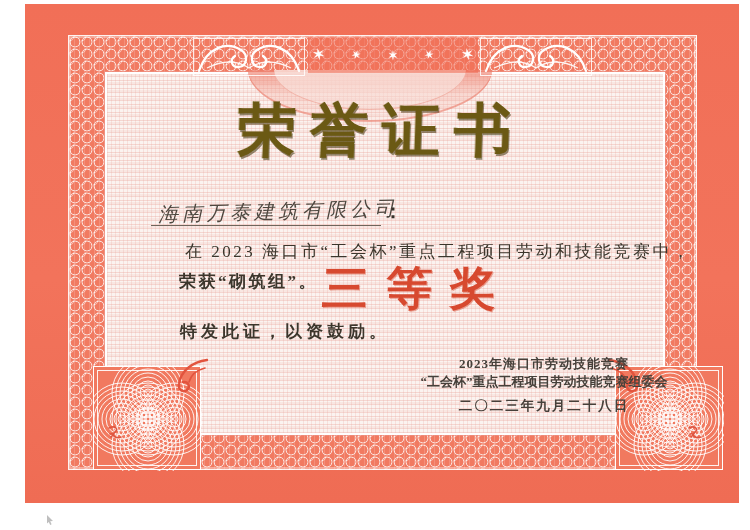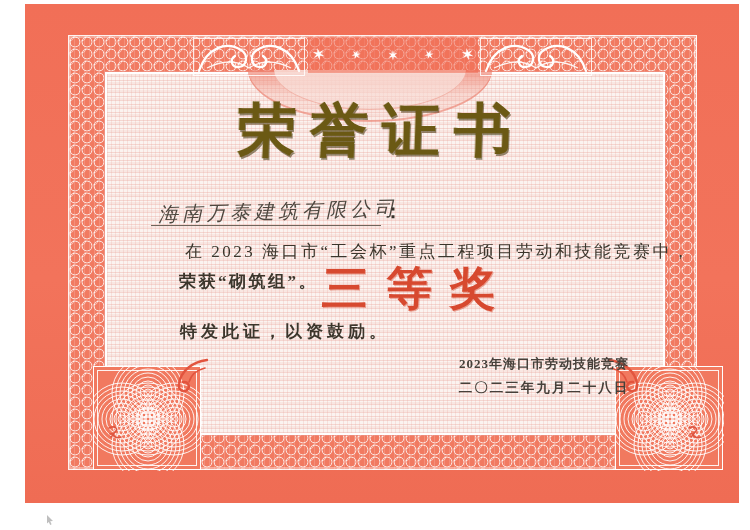--- a/index.html
+++ b/index.html
@@ -96,21 +96,21 @@
            letter-spacing:2.5px; color:#3c362c;margin-left:24px; }
   .award { left:297px; top:254px; font-size:46px; font-weight:bold;
            letter-spacing:18px; color:#d7492f; transform:skewX(-3deg);
            text-shadow:1px 1px 0 rgba(215,73,47,.45); }
   .closing { left:155px; top:316px; font-size:17px; font-weight:bold;
              letter-spacing:4px; color:#3c362c; }
 
   .issuer { left:385px; top:351px; width:268px; text-align:center;
             color:#46403a; font-weight:bold; z-index:5; position:absolute; }
   .issuer div { white-space:nowrap; }
-  .issuer-l1 { font-size:13px; letter-spacing:1px; margin-bottom:6px; }
+  .issuer-l1 { font-size:13px; letter-spacing:1px; }
   .issuer-l2 { font-size:13px; letter-spacing:0; margin-bottom:6px; }
   .issuer-l3 { font-size:13.5px; letter-spacing:2px;font-family:Liberation Mono, monospace; }
 
   .cursor-artifact { position:absolute; left:46px; top:515px; z-index:9; opacity:.55; }
 </style>
 </head>
 <body>
 
 <div id="stage">
 
@@ -199,20 +199,21 @@
     <div class="recipient-underline"></div>
     <div class="txt recipient-colon">：</div>
 
     <div class="txt body1">在 2023 海口市“工会杯”重点工程项目劳动和技能竞赛中，</div>
     <div class="txt body2">荣获“砌筑组”。</div>
     <div class="txt award">三等奖</div>
     <div class="txt closing">特发此证，以资鼓励。</div>
 
     <div class="issuer">
       <div class="issuer-l1">2023年海口市劳动技能竞赛</div>
+      <div class="issuer-l2">“工会杯”重点工程项目劳动技能竞赛组委会</div>
       <div class="issuer-l3">二〇二三年九月二十八日</div>
     </div>
 
   </div>
 
   <svg class="cursor-artifact" width="8" height="10" viewBox="0 0 8 10">
     <path d="M1,0 L7,6 L4.2,6.3 L5.6,9.3 L4.2,10 L2.8,7 L1,8.6 Z" fill="#8a8a8a"></path>
   </svg>
 
 </div>

